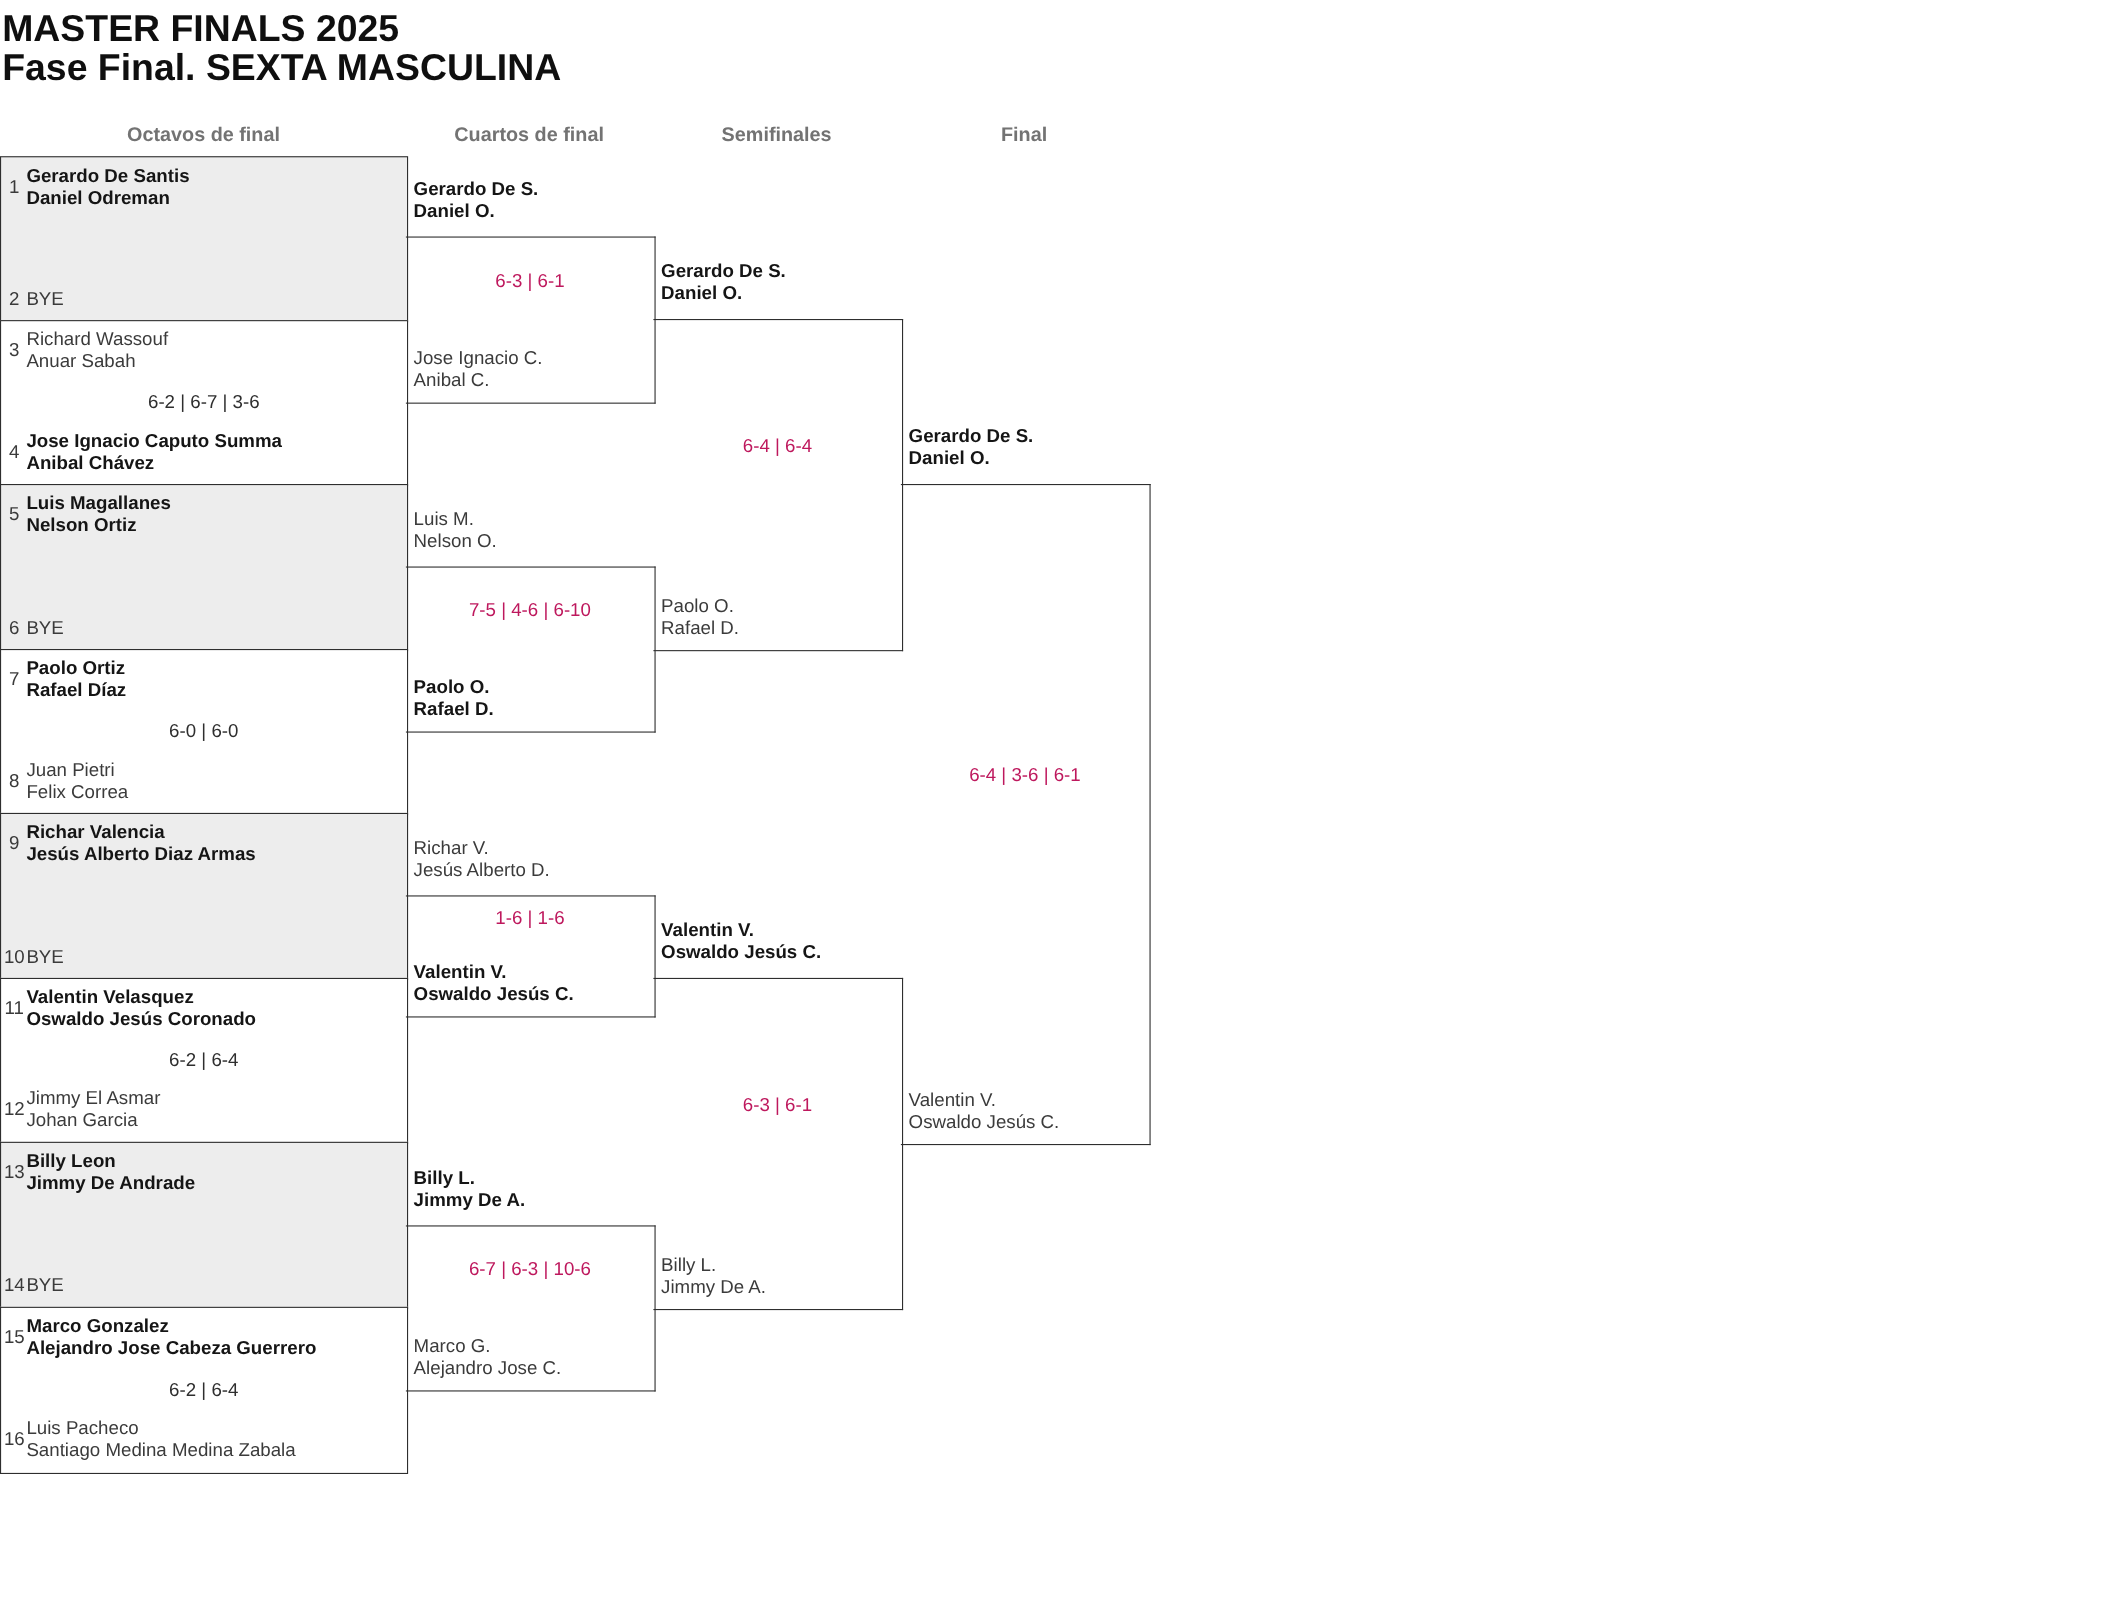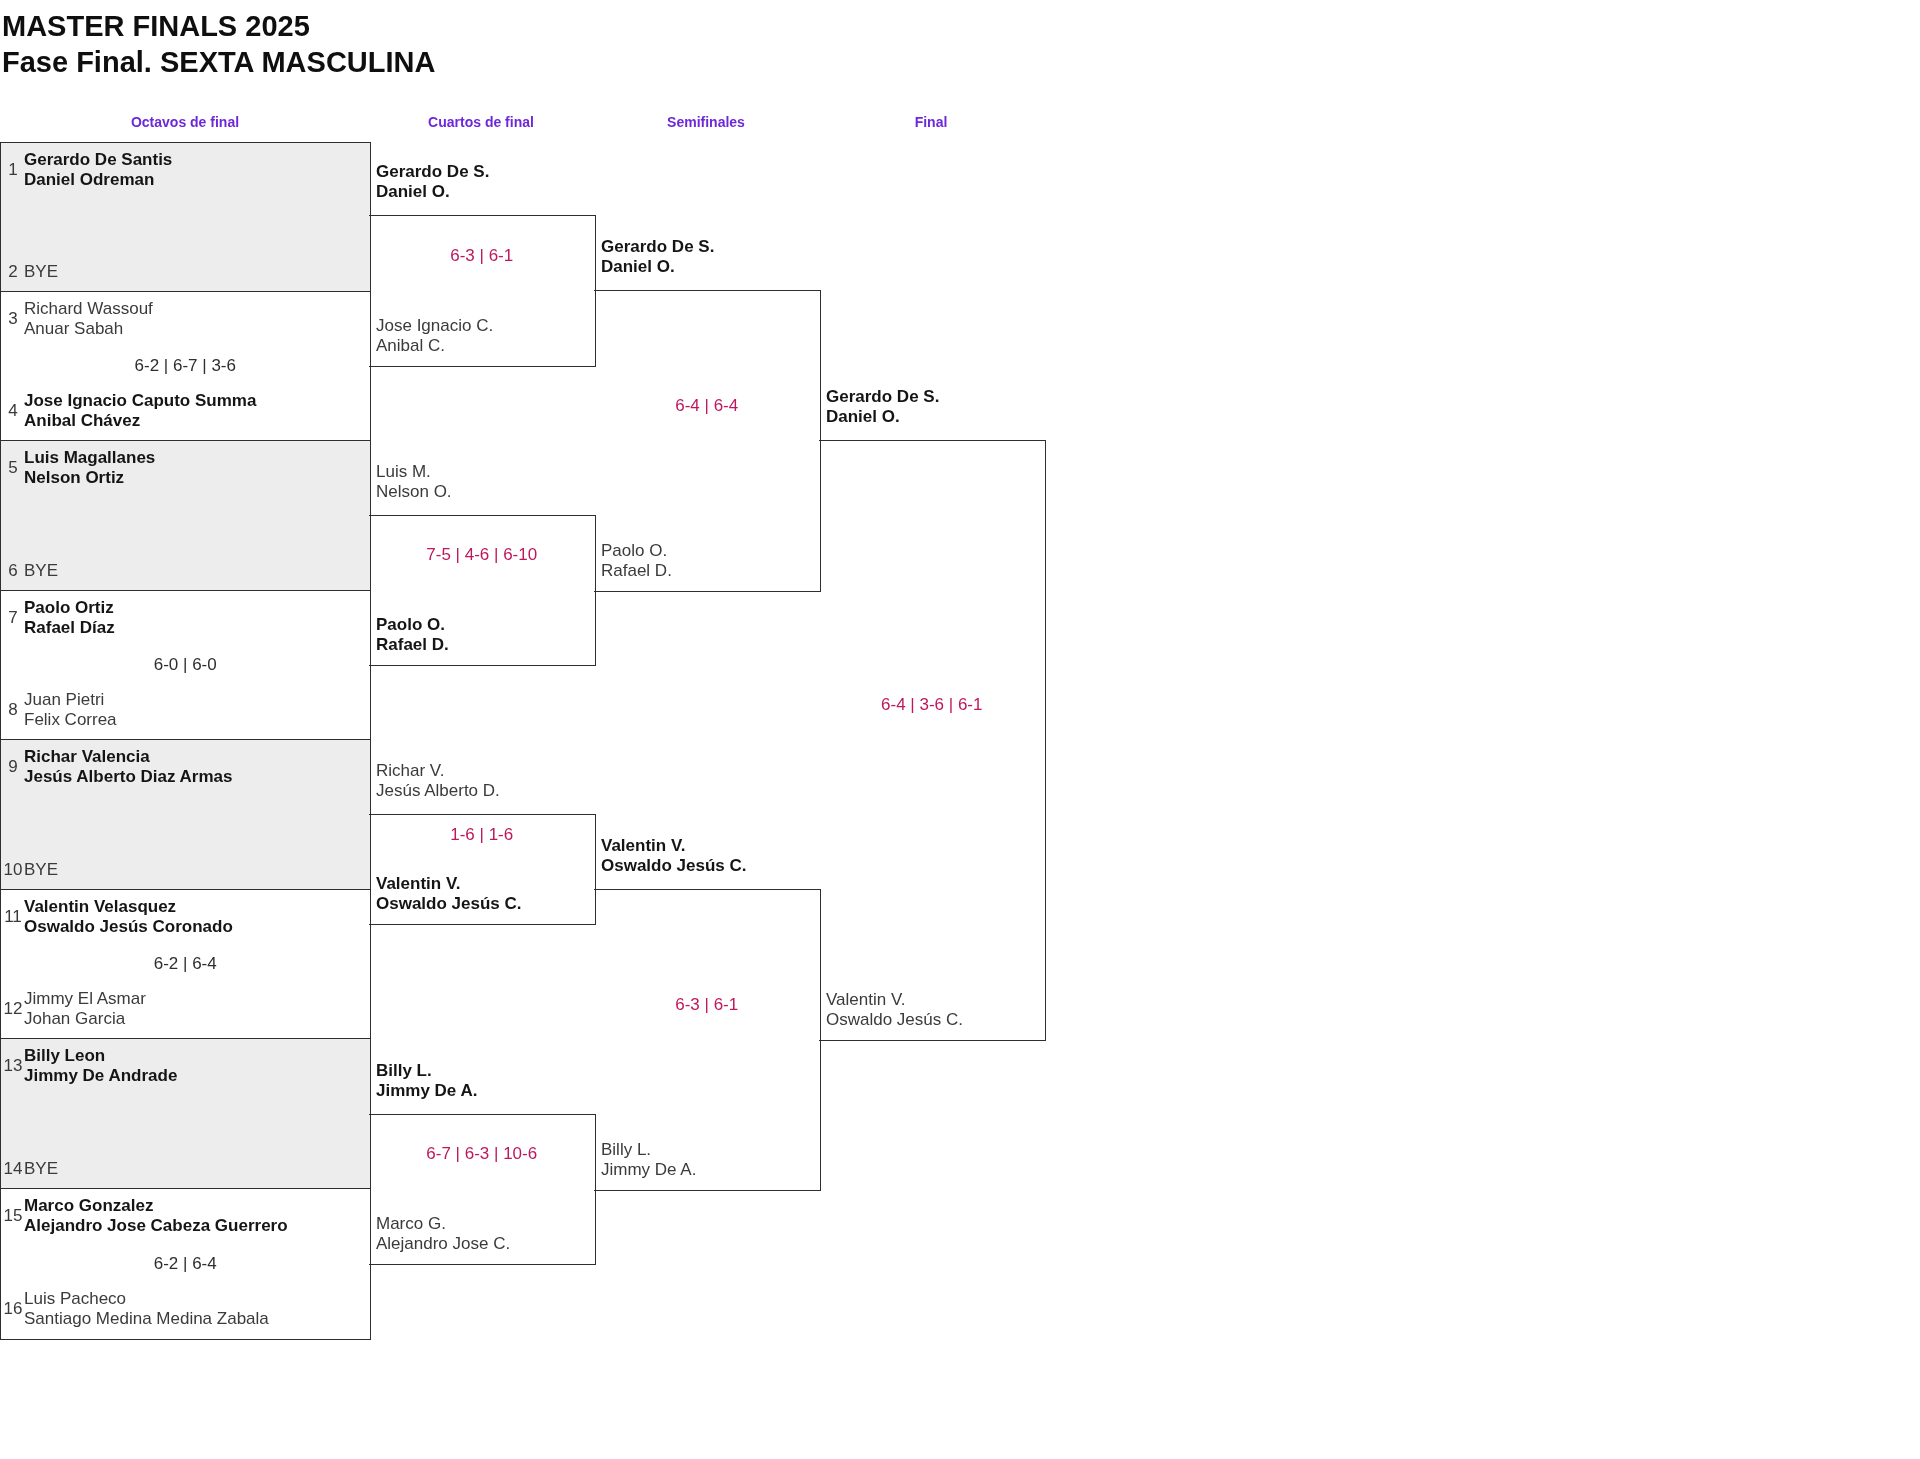--- a/index.html
+++ b/index.html
@@ -1,21 +1,21 @@
 <!DOCTYPE html>
 <html><head>
 <meta charset="utf-8">
 <style>
   html,body{margin:0;padding:0;background:#fff;}
   .stage{
     position:relative;width:1920px;height:1459px;background:#ffffff;overflow:hidden;
     font-family:"Liberation Sans",sans-serif;font-size:17px;line-height:20px;color:#3b3b3b;
   }
-  .title{position:absolute;left:2px;top:8px;font-size:29px;line-height:36px;font-weight:600;color:#0f0f0f;}
-  .colhead{position:absolute;top:112px;transform:translateX(-50%);font-size:14px;font-weight:600;color:#6d28d9;white-space:nowrap;}
+  .title{position:absolute;left:2px;top:8px;font-size:34px;line-height:36px;font-weight:600;color:#0f0f0f;}
+  .colhead{position:absolute;top:112px;transform:translateX(-50%);font-size:18px;font-weight:600;color:#737373;white-space:nowrap;}
   .ch1{left:185px;} .ch2{left:481px;text-align:right;} .ch3{left:706px;} .ch4{left:931px;}
 
   
   .m16{position:absolute;left:0;width:370.5px;box-sizing:border-box;border:1.5px solid #2e2e2e;background:#ffffff;}
   .m16.gray{background:#ededed;}
   .team{position:absolute;left:23px;white-space:nowrap;}
   .ta{top:6.5px;}
   .tb{bottom:9.5px;}
   .seed{position:absolute;left:2px;width:20px;text-align:center;color:#3a3a3a;display:flex;align-items:center;justify-content:center;}
   .sa{top:6.5px;height:40px;}

